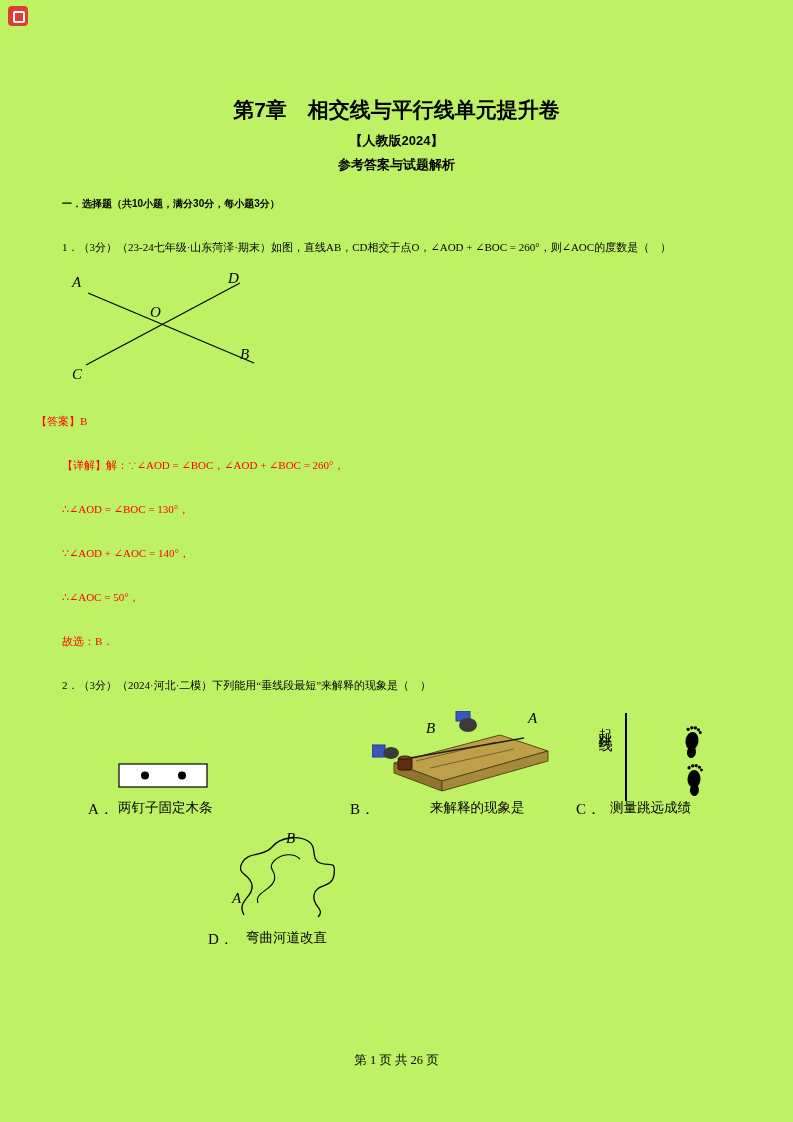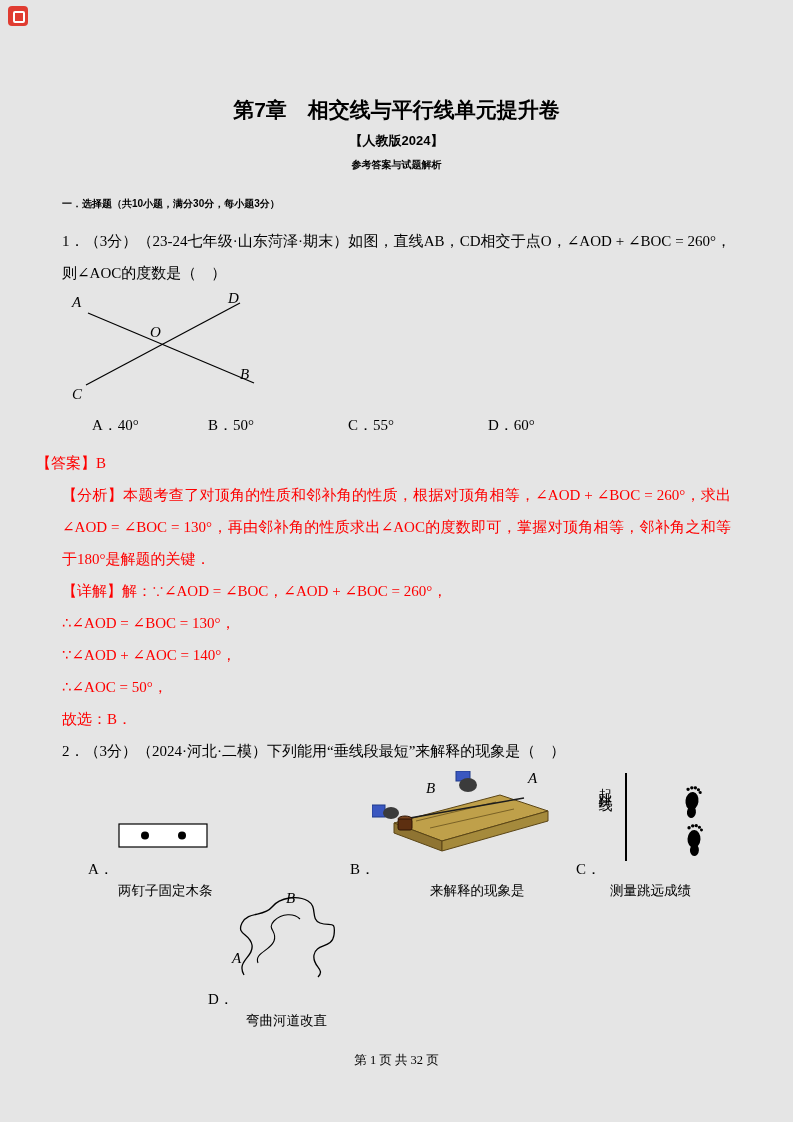--- a/index.html
+++ b/index.html
@@ -1,20 +1,20 @@
 <!DOCTYPE html>
 <html><head>
 <meta charset="utf-8">
 <style>
   html,body{margin:0;padding:0;background:#ffffff;}
   .page{
     position:relative;
     width:793px;
     height:1122px;
-    background:#e5e5e5;
+    background:#bef264;
     overflow:hidden;
     color:#000;
     font-family:"Liberation Serif","DejaVu Serif",serif;
   }
   
   .badge{
     position:absolute;left:8px;top:6px;width:20px;height:20px;
     background:#e03c31;border-radius:4px;
   }
   .badge-glyph{
@@ -28,44 +28,44 @@
     font-weight:bold;font-size:21px;line-height:26px;
   }
   .edition{
     margin-top:8px;text-align:center;
     font-family:"Liberation Sans","DejaVu Sans",sans-serif;
     font-weight:bold;font-size:13px;line-height:20px;
   }
   .subtitle{
     margin-top:6px;text-align:center;
     font-family:"Liberation Sans","DejaVu Sans",sans-serif;
-    font-weight:bold;font-size:10px;line-height:16px;
+    font-weight:bold;font-size:13px;line-height:16px;
   }
   .section-heading{
     margin:20px 62px 0;
     font-weight:bold;font-size:10px;line-height:22px;
     font-family:"Liberation Sans","DejaVu Sans",sans-serif;
   }
-  .line{margin:0 62px;font-size:15px;line-height:32px;}
+  .line{margin:0 62px;font-size:11px;line-height:44px;}
   .just{text-align:justify;}
   .red{color:#fe0000;}
   p{margin:0;}
   .stem1{margin-top:10px;}
   .fig1{margin:2px 0 0 66px;line-height:0;}
   .fig-label{font-family:"Liberation Serif",serif;font-style:italic;font-size:15px;}
   .opts{margin:8px 0 4px 92px;font-size:15px;line-height:20px;}
   .opt{display:inline-block;}
   .opt-a{width:116px;}
   .opt-b{width:140px;}
   .opt-c{width:140px;}
   .answer{margin-top:12px;margin-left:36px;}
   
   .q2fig{position:relative;margin:0 62px;height:252px;}
   .q2letter{position:absolute;font-size:15px;line-height:20px;}
-  .caption{position:absolute;font-size:13.5px;line-height:18px;white-space:nowrap;margin-top:23px;}
+  .caption{position:absolute;font-size:13.5px;line-height:18px;white-space:nowrap;}
   .pos-letterA{left:26px;top:92px;}
   .pos-capA{left:56px;top:92px;}
   .pos-imgA{position:absolute;left:56px;top:56px;line-height:0;}
   .pos-letterB{left:288px;top:92px;}
   .pos-capB{left:368px;top:92px;}
   .pos-imgB{position:absolute;left:310px;top:4px;line-height:0;}
   .pos-letterC{left:514px;top:92px;}
   .pos-capC{left:548px;top:92px;}
   .takeoff-line{position:absolute;left:563px;top:6px;width:2px;height:88px;background:#000;}
   .takeoff-label{
@@ -104,26 +104,22 @@
       <line x1="22" y1="22" x2="188" y2="92" stroke="#000" stroke-width="1.2"></line>
       <line x1="20" y1="94" x2="174" y2="12" stroke="#000" stroke-width="1.2"></line>
       <text class="fig-label" x="6" y="16">A</text>
       <text class="fig-label" x="162" y="12">D</text>
       <text class="fig-label" x="84" y="46">O</text>
       <text class="fig-label" x="6" y="108">C</text>
       <text class="fig-label" x="174" y="88">B</text>
     </svg>
   </div>
 
-  <div class="opts">
-    <span class="opt opt-a">A．40°</span><span class="opt opt-b">B．50°</span><span class="opt opt-c">C．55°</span><span class="opt">D．60°</span>
-  </div>
 
   <p class="line red answer">【答案】B</p>
-  <p class="line red just">【分析】本题考查了对顶角的性质和邻补角的性质，根据对顶角相等，∠AOD + ∠BOC = 260°，求出∠AOD = ∠BOC = 130°，再由邻补角的性质求出∠AOC的度数即可，掌握对顶角相等，邻补角之和等于180°是解题的关键．</p>
   <p class="line red">【详解】解：∵∠AOD = ∠BOC，∠AOD + ∠BOC = 260°，</p>
   <p class="line red">∴∠AOD = ∠BOC = 130°，</p>
   <p class="line red">∵∠AOD + ∠AOC = 140°，</p>
   <p class="line red">∴∠AOC = 50°，</p>
   <p class="line red">故选：B．</p>
 
   <p class="line just">2．（3分）（2024·河北·二模）下列能用“垂线段最短”来解释的现象是（　）</p>
 
   <div class="q2fig">
 
@@ -190,15 +186,15 @@
         <path d="M14,84 C6,70 24,66 22,54 C20,42 6,44 12,32 C18,20 34,26 42,16 C50,6 68,4 78,10 C88,16 80,28 90,32 C100,36 106,28 104,44 C102,58 86,52 84,64 C82,76 96,78 88,86" fill="none" stroke="#000" stroke-width="1.3"></path>
         <path d="M28,72 C24,62 40,60 44,50 C48,40 36,38 44,30 C52,22 64,22 70,28" fill="none" stroke="#000" stroke-width="1.1"></path>
         <text class="fig-label" x="56" y="12">B</text>
         <text class="fig-label" x="2" y="72">A</text>
       </svg>
     </div>
     <span class="caption pos-capD">弯曲河道改直</span>
 
   </div>
 
-  <div class="footer">第 1 页 共 32 页</div>
+  <div class="footer">第 1 页 共 26 页</div>
 
 </div>
 
 </body></html>

